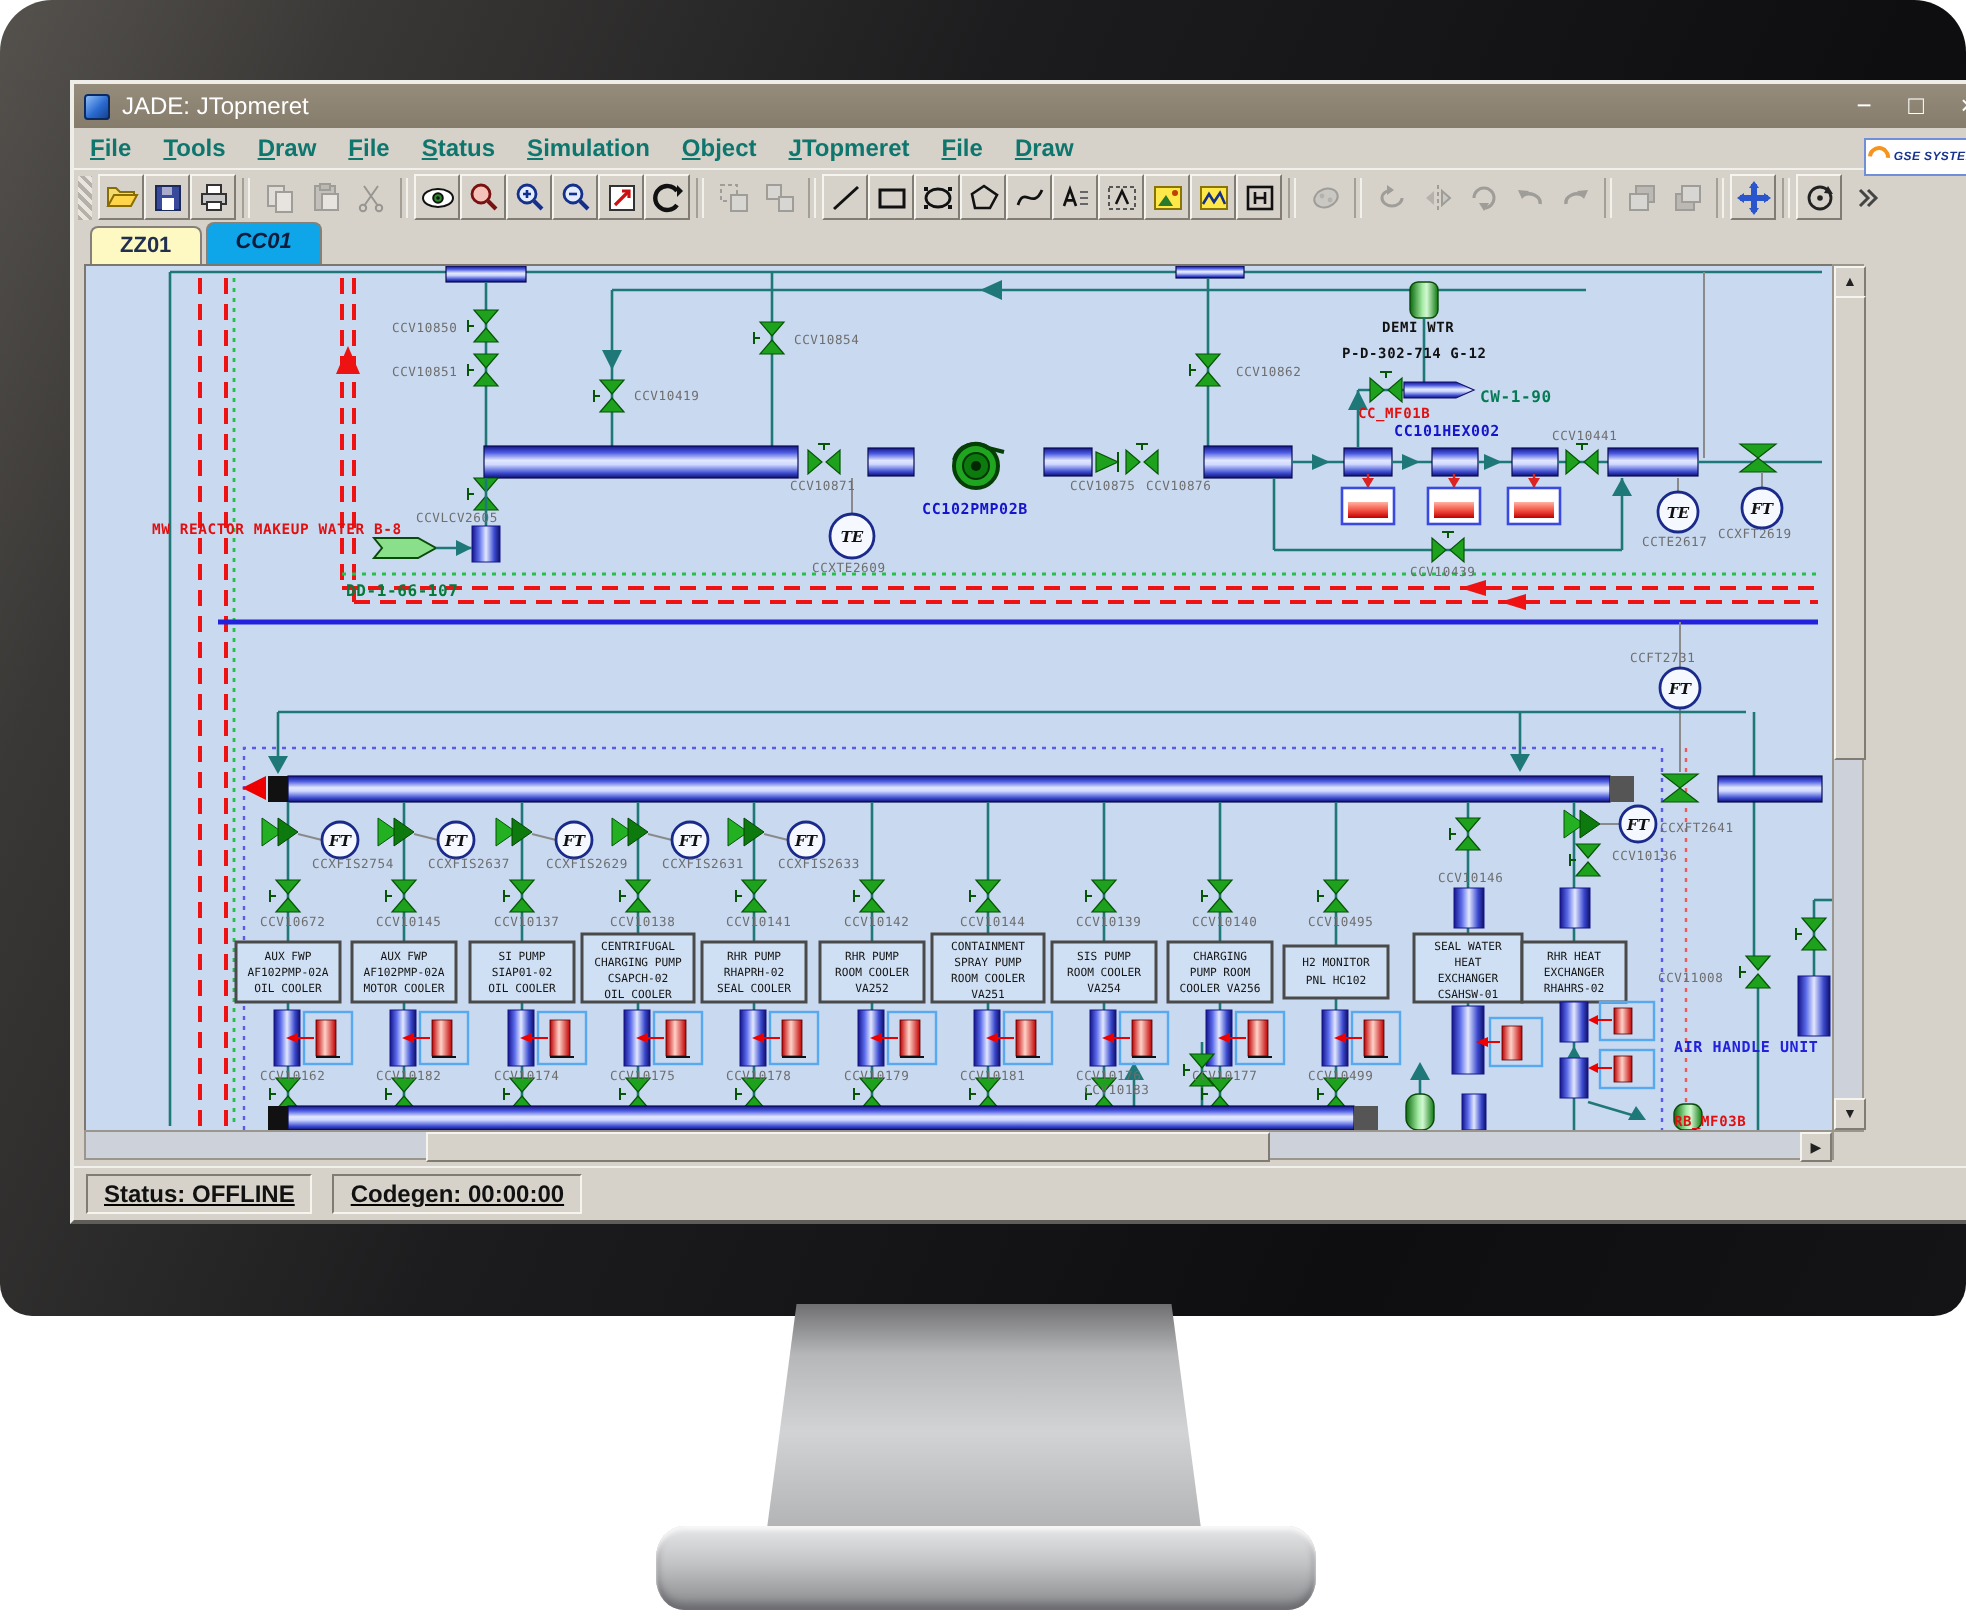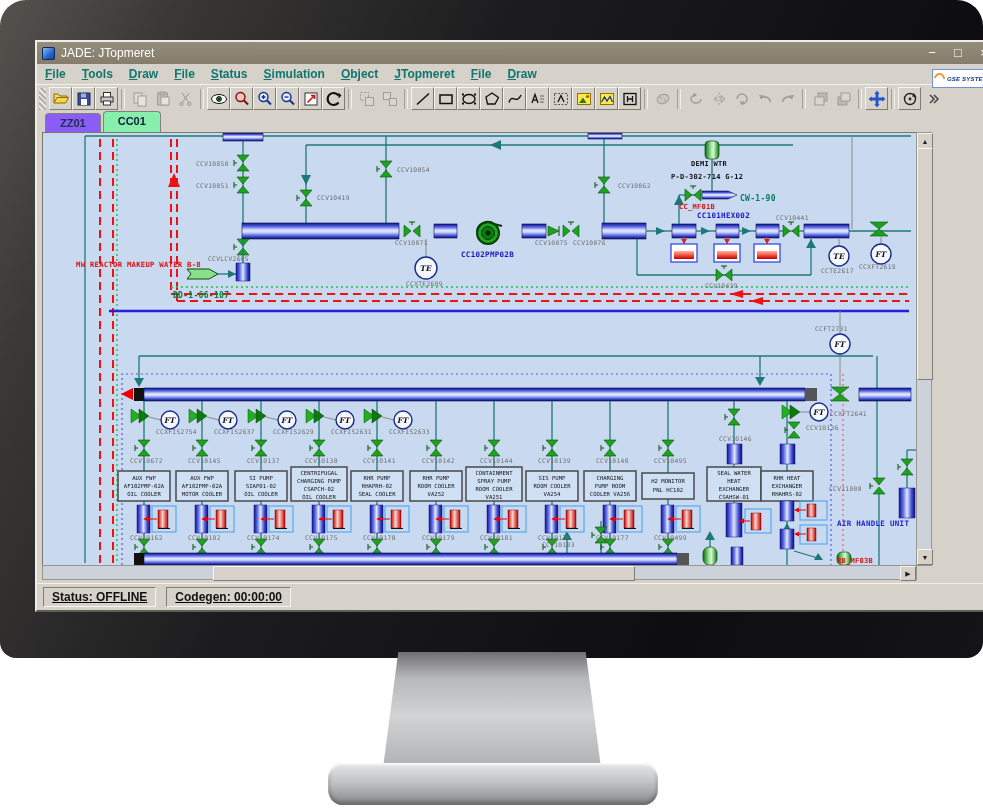--- a/index.html
+++ b/index.html
@@ -35,23 +35,23 @@
     border-top:1px solid #f2f0ea;border-bottom:1px solid #a39f97;}
   .tb-handle{width:7px;height:22px;margin:0 3px 0 2px;
     background:repeating-linear-gradient(45deg,#b5b1a9 0 2px,#e8e5df 2px 4px);}
   .tbb{width:23px;height:23px;padding:1px;background:#d6d2ca;border:1px solid #d6d2ca;display:flex;align-items:center;
     justify-content:center;box-sizing:border-box;}
   .tbb.en{border-color:#f6f4ef #807c74 #807c74 #f6f4ef;}
   .tbb.dis svg{opacity:.42;filter:grayscale(1);}
   .tb-sep{width:2px;height:20px;margin:0 3px;border-left:1px solid #a39f97;border-right:1px solid #f2f0ea;}
   .tabrow{position:absolute;left:0;top:69px;width:100%;height:21px;background:#d6d2ca;display:flex;align-items:flex-end;
     padding-left:8px;box-sizing:border-box;}
-  .tab{height:18px;padding:0 14px;font-size:11px;font-weight:bold;color:#22304f;background:#8b5cf6;
+  .tab{height:18px;padding:0 14px;font-size:11px;font-weight:bold;color:#22304f;background:#fef9c3;
     border:1px solid #85817a;border-bottom:none;border-radius:4px 4px 0 0;line-height:18px;margin-right:2px;}
-  .tab.active{background:#86efac;height:20px;color:#101c3a;}
+  .tab.active{background:#0ea5e9;height:20px;color:#101c3a;font-style:italic;}
   .canvas-wrap{position:absolute;left:5px;top:90px;width:873px;height:432px;background:#c9d9f0;
     border:1px solid #7b776f;box-sizing:content-box;}
   .vscroll{position:absolute;left:879px;top:90px;width:16px;height:434px;background:#cdd2da;border:1px solid #9a968e;box-sizing:border-box;}
   .hscroll{position:absolute;left:5px;top:523px;width:875px;height:15px;background:#cdd2da;border:1px solid #9a968e;box-sizing:border-box;}
   .sc-btn{position:absolute;background:#d6d2ca;border:1px solid;border-color:#f6f4ef #807c74 #807c74 #f6f4ef;
     font-size:7px;color:#222;display:flex;align-items:center;justify-content:center;}
   .thumb{position:absolute;background:#d6d2ca;border:1px solid;border-color:#f6f4ef #807c74 #807c74 #f6f4ef;}
   .statusbar{position:absolute;left:0;top:541px;width:100%;height:27px;background:#d6d2ca;display:flex;align-items:center;gap:10px;padding-left:6px;box-sizing:border-box;border-top:1px solid #f2f0ea;text-decoration:underline;}
   .st-box{height:18px;line-height:18px;padding:0 8px;font-size:12px;font-weight:bold;color:#111;
     border:1px solid;border-color:#807c74 #f6f4ef #f6f4ef #807c74;min-width:95px;}

